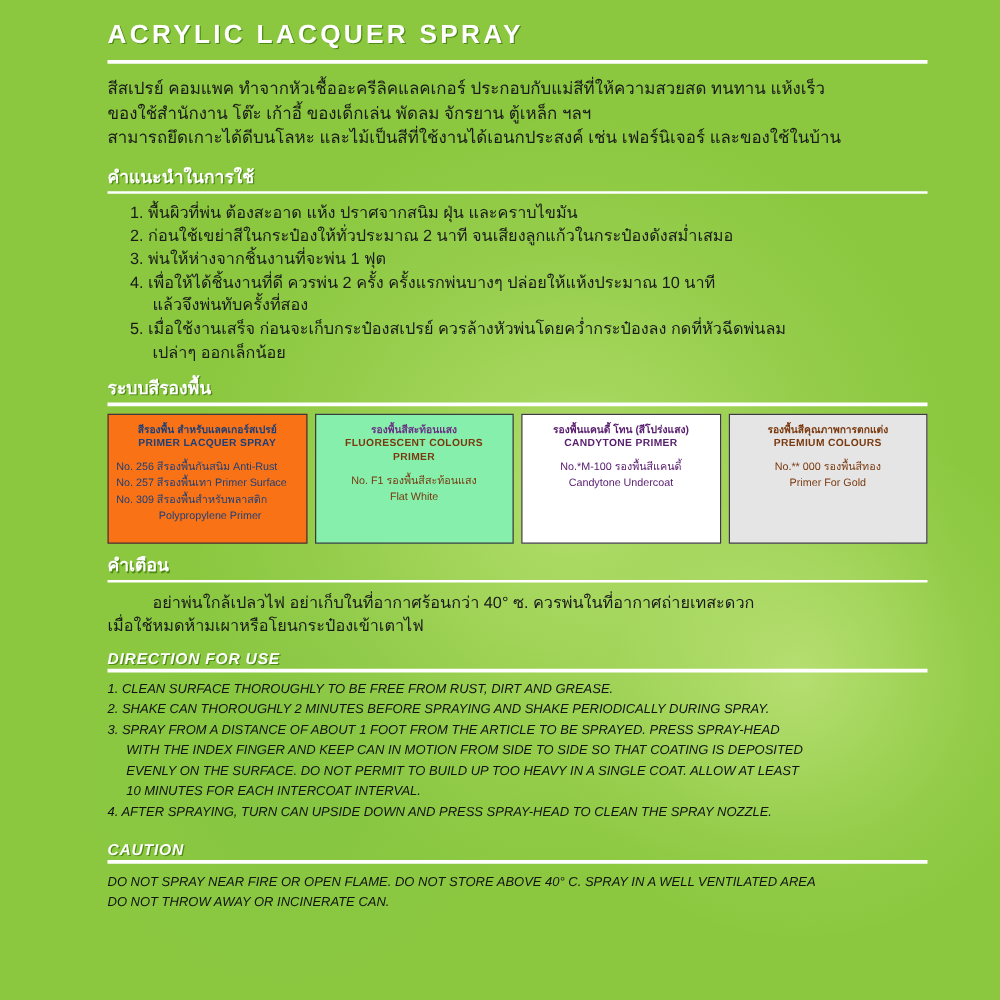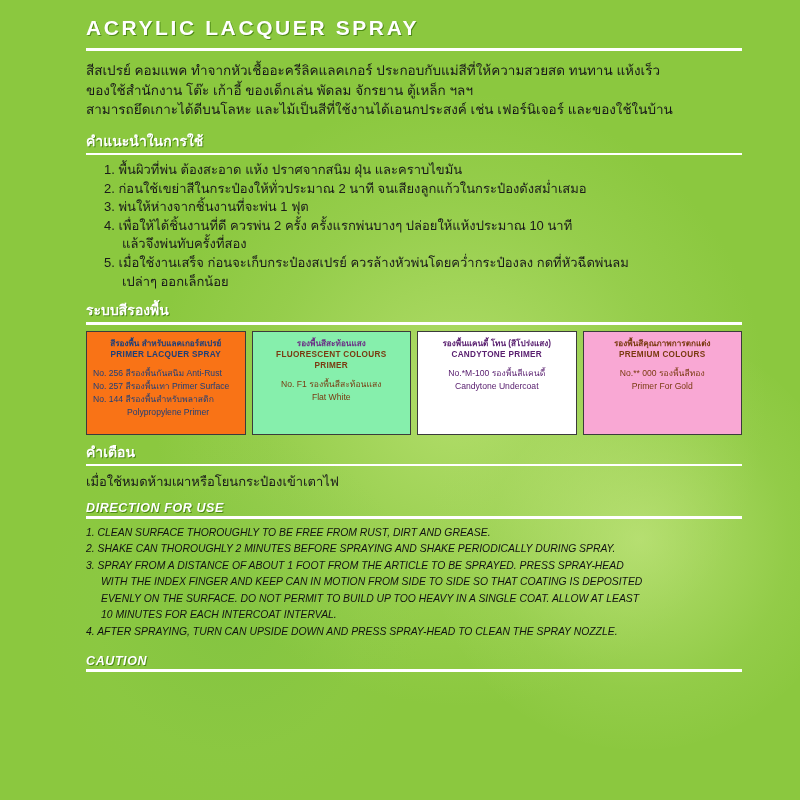--- a/index.html
+++ b/index.html
@@ -110,21 +110,21 @@
   .primer-col {
     flex: 1;
     border: 1px solid #3b3b3b;
     padding: 6px 6px 10px 6px;
     box-sizing: border-box;
     min-height: 104px;
   }
   .pc1 { background: #f97316; }
   .pc2 { background: #86efac; }
   .pc3 { background: #ffffff; }
-  .pc4 { background: #f9a8d4; }
+  .pc4 { background: #e5e5e5; }
   .primer-head {
     text-align: center;
     font-size: 8.2px;
     font-weight: bold;
     line-height: 11px;
     margin-bottom: 7px;
   }
   .ph-th { color: #6b2f85; }
   .ph-en { color: #8a3c12; letter-spacing: .3px; }
   .pc1 .ph-th { color: #1d3f7a; }
@@ -237,21 +237,21 @@
 
     <div class="primer-wrap">
 
       <div class="primer-col pc1">
         <div class="primer-head">
           <div class="ph-th">สีรองพื้น สำหรับแลคเกอร์สเปรย์</div>
           <div class="ph-en">PRIMER LACQUER SPRAY</div>
         </div>
         <div class="primer-line">No. 256 สีรองพื้นกันสนิม Anti-Rust</div>
         <div class="primer-line">No. 257 สีรองพื้นเทา Primer Surface</div>
-        <div class="primer-line">No. 144 สีรองพื้นสำหรับพลาสติก</div>
+        <div class="primer-line">No. 309 สีรองพื้นสำหรับพลาสติก</div>
         <div class="primer-sub indent22">Polypropylene Primer</div>
       </div>
 
       <div class="primer-col pc2">
         <div class="primer-head">
           <div class="ph-th">รองพื้นสีสะท้อนแสง</div>
           <div class="ph-en">FLUORESCENT COLOURS PRIMER</div>
         </div>
         <div class="primer-line center">No. F1  รองพื้นสีสะท้อนแสง</div>
         <div class="primer-sub center">Flat White</div>
@@ -273,20 +273,21 @@
         </div>
         <div class="primer-line center">No.** 000  รองพื้นสีทอง</div>
         <div class="primer-sub center">Primer For Gold</div>
       </div>
 
     </div>
 
     <div class="sec-head">คำเตือน</div>
     <div class="sec-rule"></div>
     <div class="warn-body">
+      <div class="ind">อย่าพ่นใกล้เปลวไฟ อย่าเก็บในที่อากาศร้อนกว่า 40° ซ. ควรพ่นในที่อากาศถ่ายเทสะดวก</div>
       <div>เมื่อใช้หมดห้ามเผาหรือโยนกระป๋องเข้าเตาไฟ</div>
     </div>
 
     <div class="en-head">DIRECTION FOR USE</div>
     <div class="sec-rule"></div>
     <div class="en-list">
       <span class="li">
         <span>1. CLEAN SURFACE THOROUGHLY TO BE FREE FROM RUST, DIRT AND GREASE.</span>
       </span>
       <span class="li">
@@ -298,15 +299,19 @@
         <span class="sub">EVENLY ON THE SURFACE.  DO NOT PERMIT TO BUILD UP TOO HEAVY IN A SINGLE COAT. ALLOW AT LEAST</span>
         <span class="sub">10 MINUTES FOR EACH INTERCOAT INTERVAL.</span>
       </span>
       <span class="li">
         <span>4. AFTER SPRAYING, TURN CAN UPSIDE DOWN AND PRESS SPRAY-HEAD TO CLEAN THE SPRAY NOZZLE.</span>
       </span>
     </div>
 
     <div class="en-head" style="margin-top:14px;">CAUTION</div>
     <div class="sec-rule"></div>
+    <div class="caution-body">
+      <div>DO NOT SPRAY NEAR FIRE OR OPEN FLAME. DO NOT STORE ABOVE 40° C. SPRAY IN A WELL VENTILATED AREA</div>
+      <div>DO NOT THROW AWAY OR INCINERATE CAN.</div>
+    </div>
 
   </div>
 </div>
 
 </body></html>

